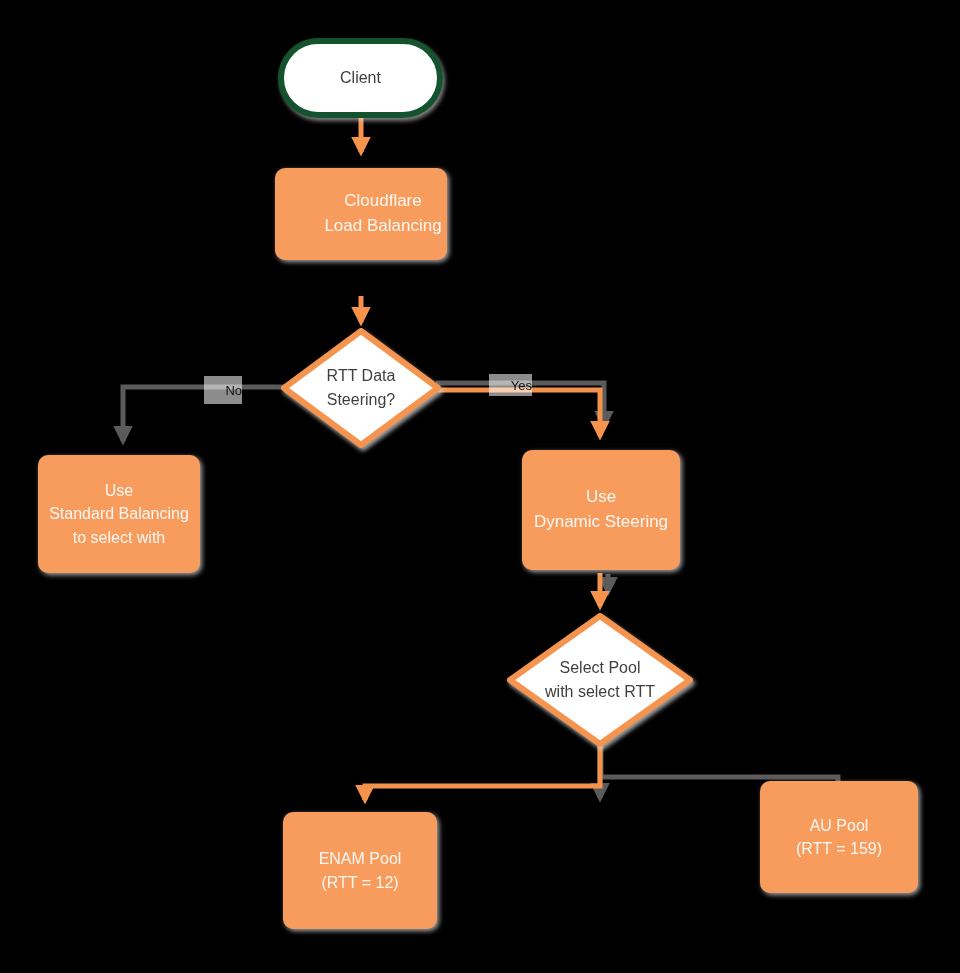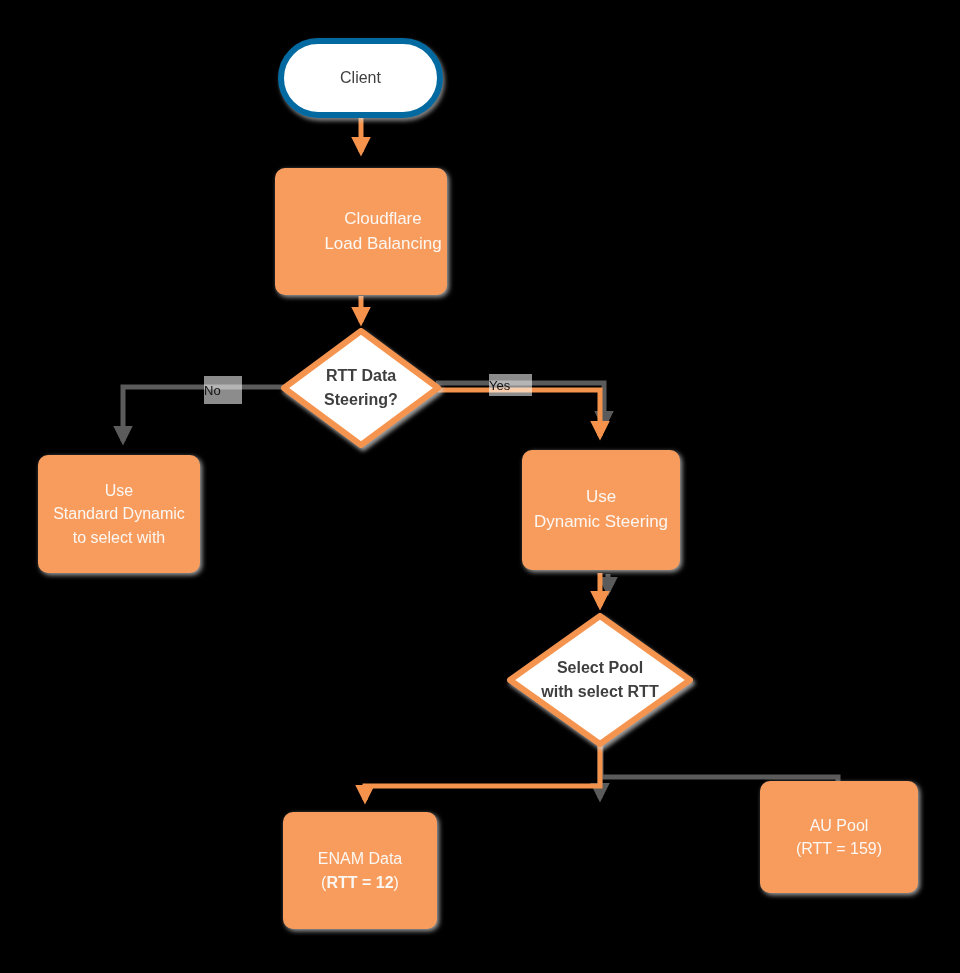--- a/index.html
+++ b/index.html
@@ -33,48 +33,47 @@
     background:#F89C5E;
     border-radius:10px;
     color:#FBF7F2;
     font-size:16px;
     line-height:1.45;
     box-shadow:2px 2px 5px rgba(222,222,222,0.75);
   }
   .box .ln{display:block;}
   .stadium{
     background:#ffffff;
-    border:6px solid #0369a1;
+    border:6px solid #14532d;
     border-radius:46px;
     color:#3F3F3F;
     font-size:16px;
     box-shadow:2px 3px 4px rgba(214,214,214,0.6);
   }
   .diamond-text{
     position:absolute;
     display:flex;flex-direction:column;
     align-items:center;justify-content:center;
     text-align:center;
     color:#3F3F3F;
     font-size:16px;line-height:1.5;
     z-index:2;
-    font-weight:bold;
   }
   .edge-label{
     position:absolute;
-    display:flex;align-items:center;justify-content:flex-start;
+    display:flex;align-items:center;justify-content:flex-end;
     background:rgba(255,255,255,0.55);
     color:#121212;
     font-size:13px;
     z-index:3;
   }
-  .b{font-weight:700;}
+  .b{font-weight:400;}
   
   #n-client{left:278px;top:38px;width:165px;height:80px;}
-  #n-lb{left:275px;top:168px;width:172px;height:127px;font-size:17px;padding-left:44px;}
+  #n-lb{left:275px;top:168px;width:172px;height:92px;font-size:17px;padding-left:44px;}
   #n-failover{left:38px;top:455px;width:162px;height:118px;}
   #n-dyn{left:522px;top:450px;width:158px;height:120px;font-size:17px;}
   #n-enam{left:283px;top:812px;width:154px;height:117px;}
   #n-eu{left:522px;top:812px;width:158px;height:112px;}
   #n-au{left:760px;top:781px;width:158px;height:112px;}
   #t-d1{left:284px;top:331px;width:154px;height:114px;}
   #t-d2{left:510px;top:616px;width:180px;height:128px;justify-content:center;}
   #lbl-no{left:204px;top:376px;width:38px;height:28px;}
   #lbl-yes{left:489px;top:374px;width:43px;height:22px;}
 </style>
@@ -125,36 +124,36 @@
 
   <div class="edge-label" id="lbl-no">
     <span>No</span>
   </div>
   <div class="edge-label" id="lbl-yes">
     <span>Yes</span>
   </div>
 
   <div class="node box" id="n-failover">
     <span class="ln">Use</span>
-    <span class="ln">Standard Dynamic</span>
+    <span class="ln">Standard Balancing</span>
     <span class="ln">to select with</span>
   </div>
 
   <div class="node box" id="n-dyn">
     <span class="ln">Use</span>
     <span class="ln">Dynamic Steering</span>
   </div>
 
   <div class="diamond-text" id="t-d2">
     <span class="ln">Select Pool</span>
     <span class="ln">with select RTT</span>
   </div>
 
   <div class="node box" id="n-enam">
-    <span class="ln">ENAM Data</span>
+    <span class="ln">ENAM Pool</span>
     <span class="ln"><span>(</span><span class="b">RTT = 12</span><span>)</span></span>
   </div>
 
 
   <div class="node box" id="n-au">
     <span class="ln">AU Pool</span>
     <span class="ln">(RTT = 159)</span>
   </div>
 
 </div>

